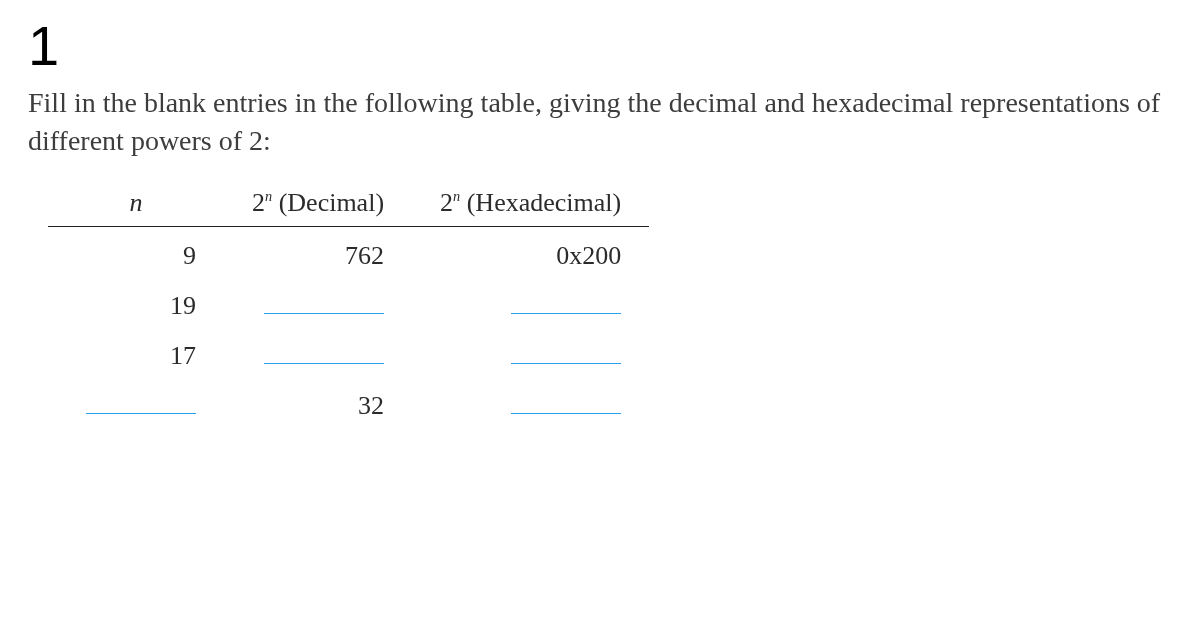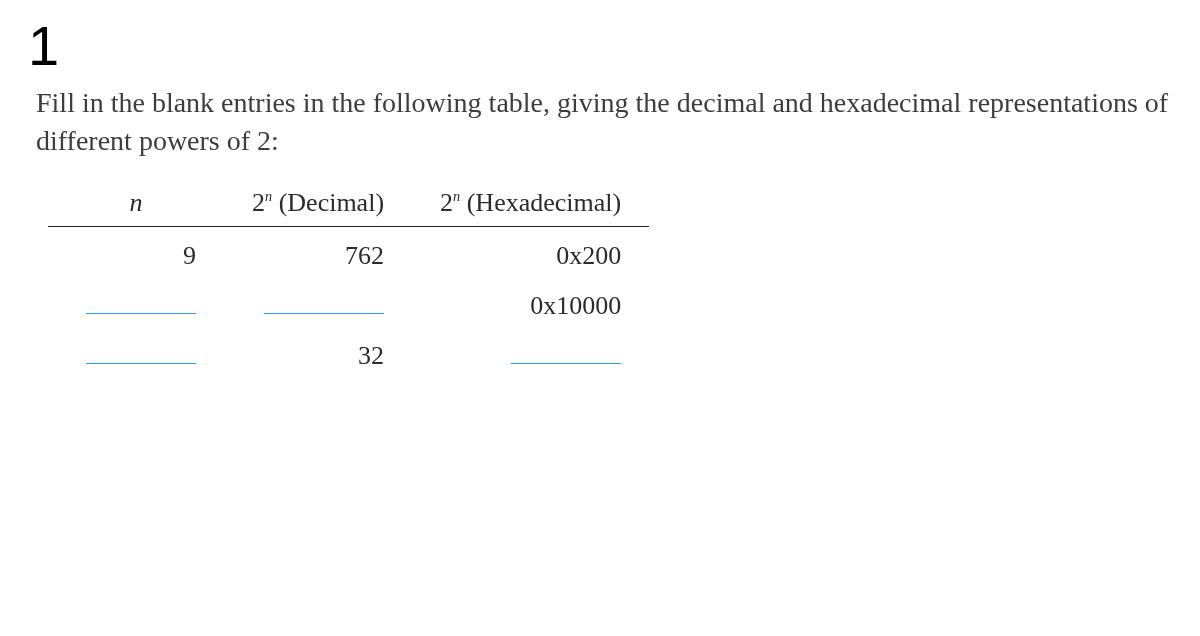--- a/index.html
+++ b/index.html
@@ -20,21 +20,21 @@
     font-size: 56px;
     font-weight: 400;
     color: #000;
     margin: 0 0 4px 8px;
     line-height: 1;
   }
   .prompt {
     font-size: 28px;
     line-height: 1.35;
     color: #3d3d3d;
-    margin: 10px 0 22px 16px;
+    margin: 10px 0 22px 8px;
   }
   table.pow2 {
     border-collapse: collapse;
     margin-left: 28px;
     font-size: 26px;
     color: #2b2b2b;
   }
   table.pow2 th {
     font-weight: normal;
     padding: 6px 28px 8px 28px;
@@ -82,23 +82,28 @@
       </tr>
     </thead>
     <tbody>
 
     <tr>
           <td class="ncell">9</td>
           <td class="dec">762</td>
           <td class="hex">0x200</td>
         </tr>
         <tr>
-          <td class="ncell"><span class="blank"></span></td>
+          <td class="ncell">19</td>
           <td class="dec"><span class="blank"></span></td>
-          <td class="hex">0x10000</td>
+          <td class="hex"><span class="blank"></span></td>
+        </tr>
+        <tr>
+          <td class="ncell">17</td>
+          <td class="dec"><span class="blank"></span></td>
+          <td class="hex"><span class="blank"></span></td>
         </tr>
         <tr>
           <td class="ncell"><span class="blank"></span></td>
           <td class="dec">32</td>
           <td class="hex"><span class="blank"></span></td>
         </tr>
       </tbody>
   </table>
 </div>
 

